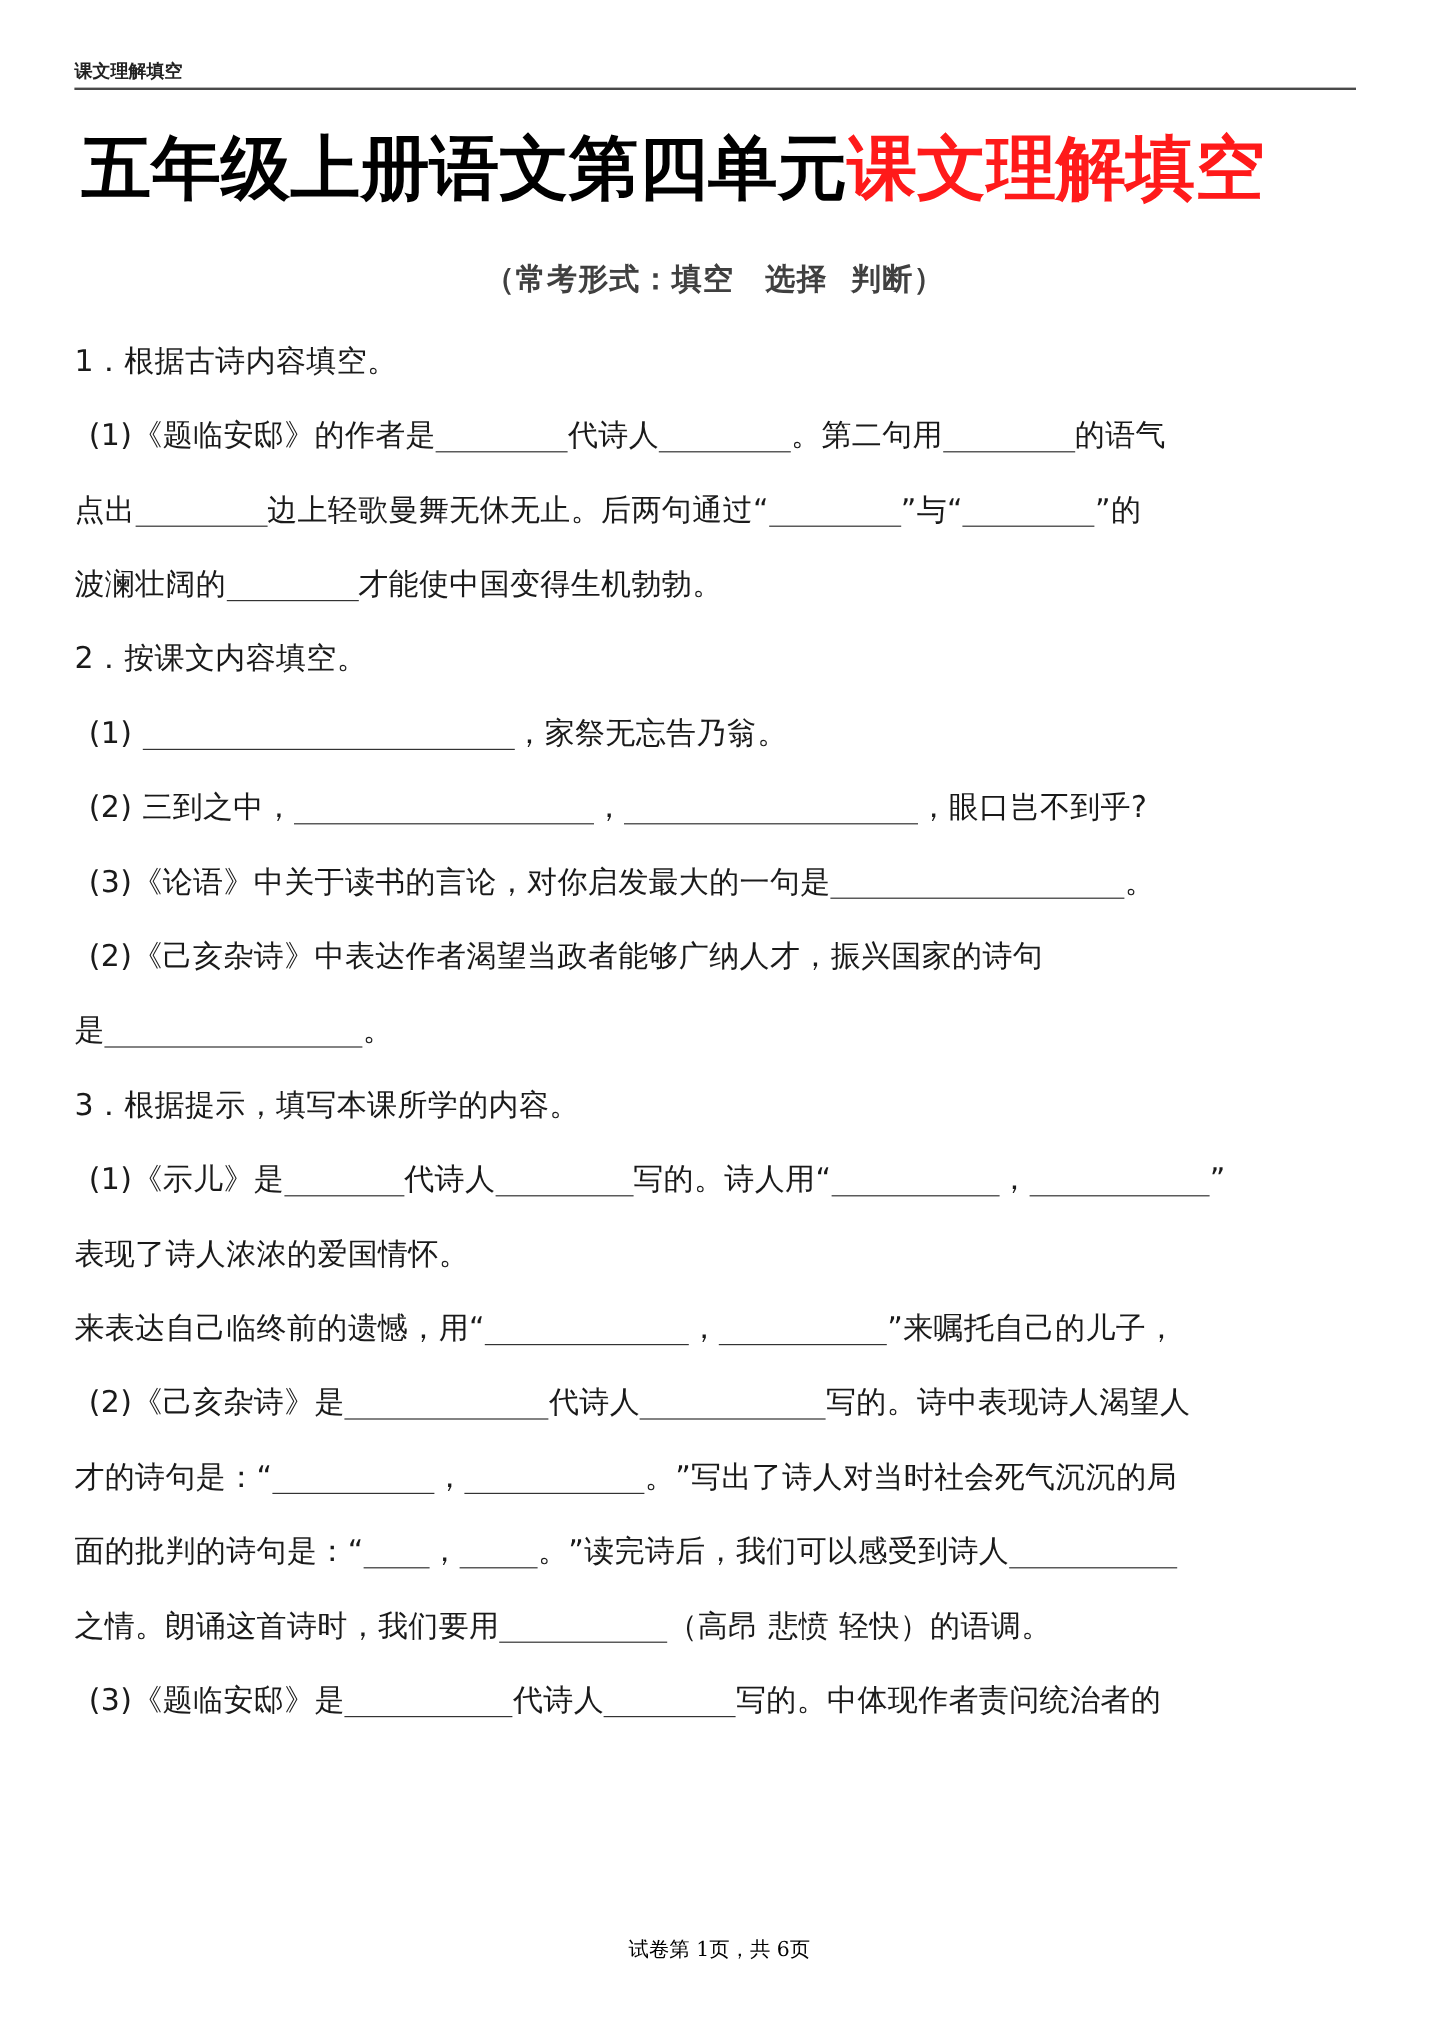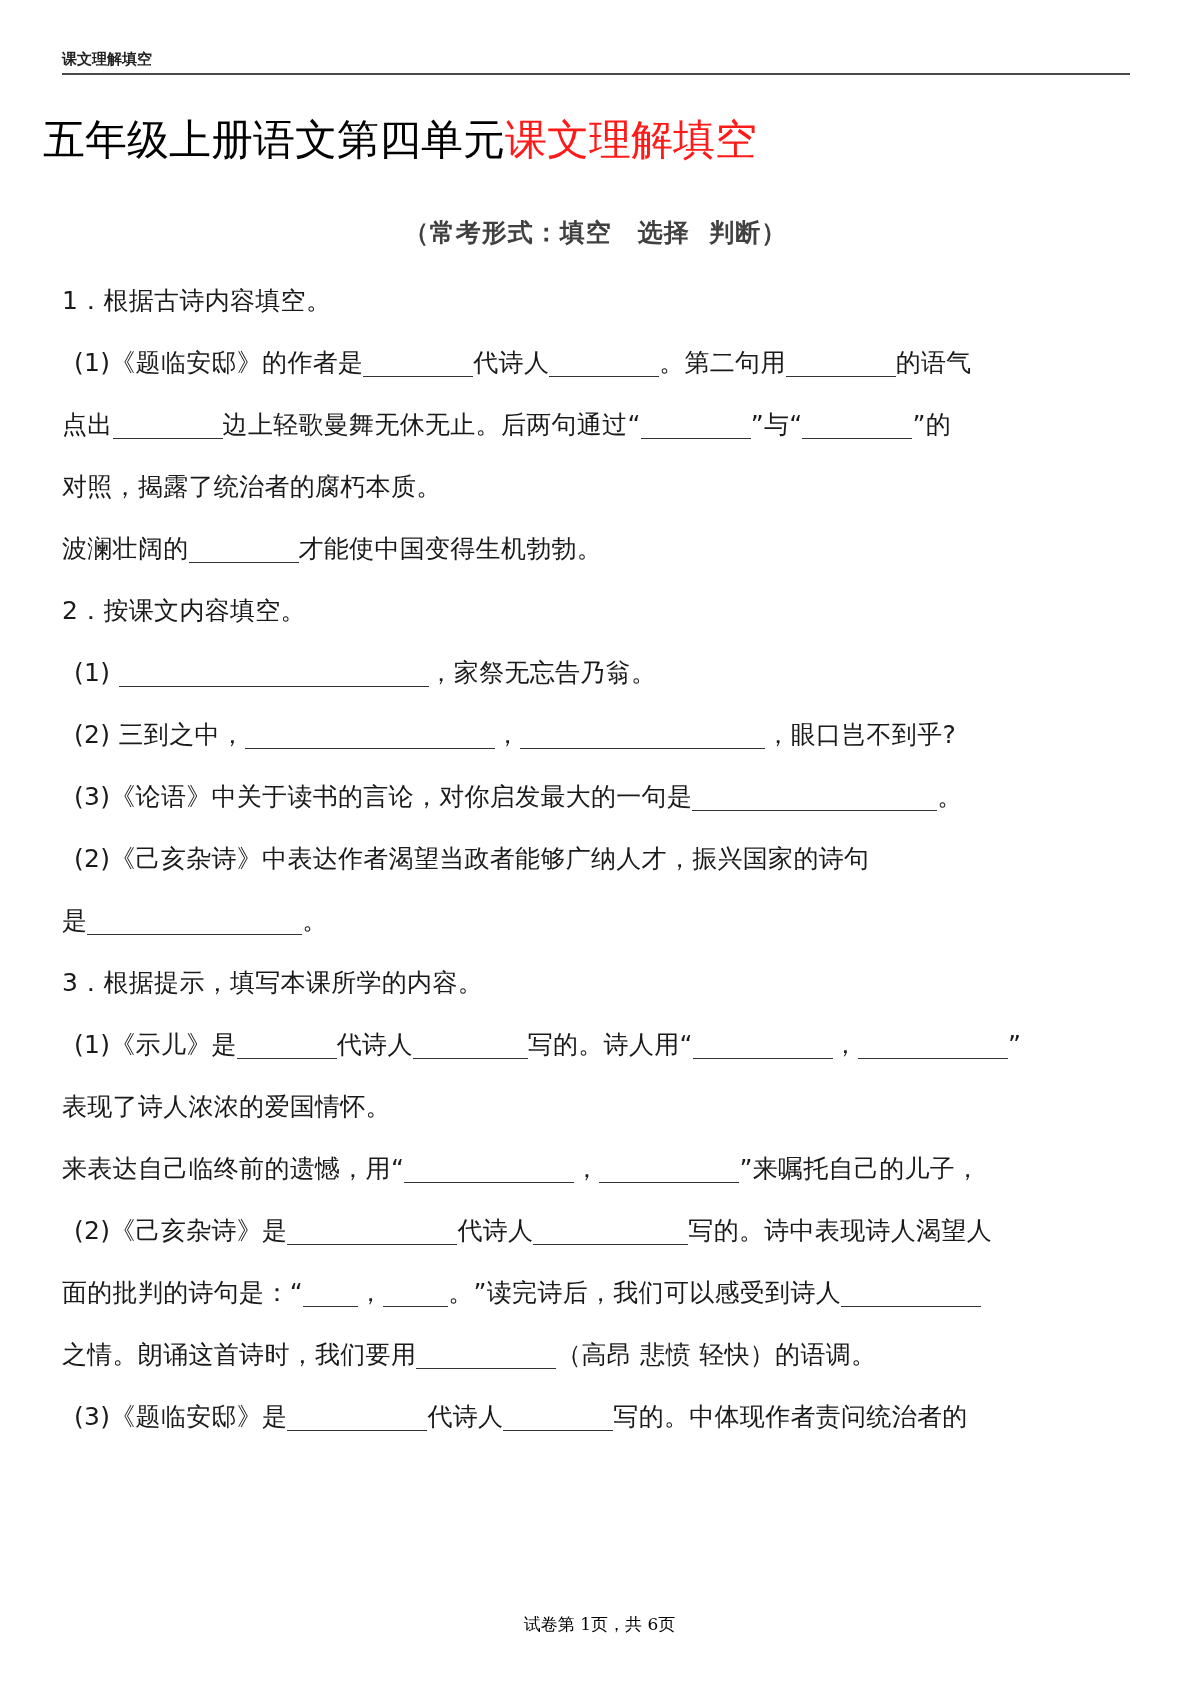--- a/index.html
+++ b/index.html
@@ -8,22 +8,22 @@
     font-family: "DejaVu Sans", "Liberation Sans", sans-serif; color: #1a1a1a;
   }
   .header-label {
     position: absolute; left: 62px; top: 50px;
     font-size: 15px; font-weight: bold; color: #222;
   }
   .header-rule {
     position: absolute; left: 62px; top: 73px; width: 1068px; height: 2px; background: #4a4a4a;
   }
   .title {
-    position: absolute; left: 43px; top: 105px; margin: 0;
-    font-size: 42px; font-weight: normal; letter-spacing: 0px; white-space: nowrap; line-height: 70px;
+    position: absolute; left: 68px; top: 105px; margin: 0;
+    font-size: 58px; font-weight: bold; letter-spacing: 0px; white-space: nowrap; line-height: 70px;
   }
   .title .black { color: #000; }
   .title .red { color: #ff1a1a; }
   .subtitle {
     position: absolute; left: 0; width: 1191px; top: 216px; text-align: center;
     font-size: 25px; font-weight: bold; color: #404040; letter-spacing: 1px; white-space: pre;
   }
   .content {
     position: absolute; left: 62px; top: 270px; width: 1068px;
     font-size: 25px; line-height: 62px; letter-spacing: 0.3px;
@@ -53,21 +53,20 @@
 <div class="content">
 
   <div class="line">1．根据古诗内容填空。</div>
 
   <div class="line indent">
     <span>(1)《题临安邸》的作者是</span><span class="blank" style="width:110px"></span><span>代诗人</span><span class="blank" style="width:110px"></span><span>。第二句用</span><span class="blank" style="width:110px"></span><span>的语气</span>
   </div>
   <div class="line">
     <span>点出</span><span class="blank" style="width:110px"></span><span>边上轻歌曼舞无休无止。后两句通过“</span><span class="blank" style="width:110px"></span><span>”与“</span><span class="blank" style="width:110px"></span><span>”的</span>
   </div>
-  <div class="line">对照，揭露了统治者的腐朽本质。</div>
 
   <div class="line">
     <span>波澜壮阔的</span><span class="blank" style="width:110px"></span><span>才能使中国变得生机勃勃。</span>
   </div>
 
   <div class="line">2．按课文内容填空。</div>
 
   <div class="line indent">
     <span>(1) </span><span class="blank" style="width:310px"></span><span>，家祭无忘告乃翁。</span>
   </div>
@@ -89,20 +88,23 @@
   </div>
   <div class="line">表现了诗人浓浓的爱国情怀。</div>
   <div class="line">
     <span>来表达自己临终前的遗憾，用“</span><span class="blank" style="width:170px"></span><span>，</span><span class="blank" style="width:140px"></span><span>”来嘱托自己的儿子，</span>
   </div>
 
   <div class="line indent">
     <span>(2)《己亥杂诗》是</span><span class="blank" style="width:170px"></span><span>代诗人</span><span class="blank" style="width:155px"></span><span>写的。诗中表现诗人渴望人</span>
   </div>
   <div class="line">
+    <span>才的诗句是：“</span><span class="blank" style="width:135px"></span><span>，</span><span class="blank" style="width:150px"></span><span>。”写出了诗人对当时社会死气沉沉的局</span>
+  </div>
+  <div class="line">
     <span>面的批判的诗句是：“</span><span class="blank" style="width:55px"></span><span>，</span><span class="blank" style="width:65px"></span><span>。”读完诗后，我们可以感受到诗人</span><span class="blank" style="width:140px"></span>
   </div>
   <div class="line">
     <span>之情。朗诵这首诗时，我们要用</span><span class="blank" style="width:140px"></span><span>（高昂  悲愤  轻快）的语调。</span>
   </div>
 
   <div class="line indent">
     <span>(3)《题临安邸》是</span><span class="blank" style="width:140px"></span><span>代诗人</span><span class="blank" style="width:110px"></span><span>写的。中体现作者责问统治者的</span>
   </div>
 </div>

